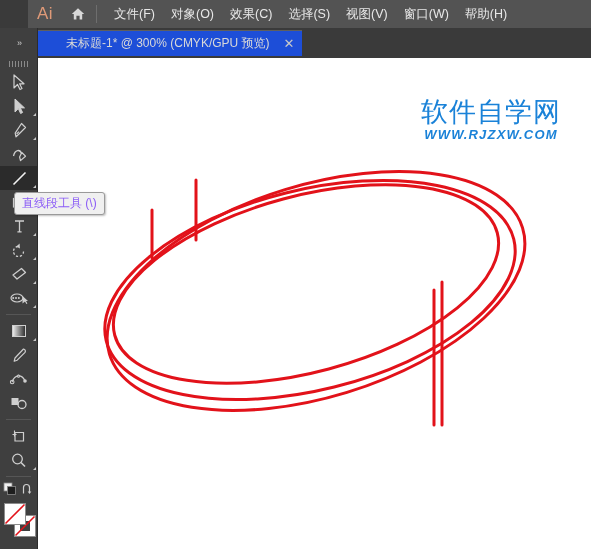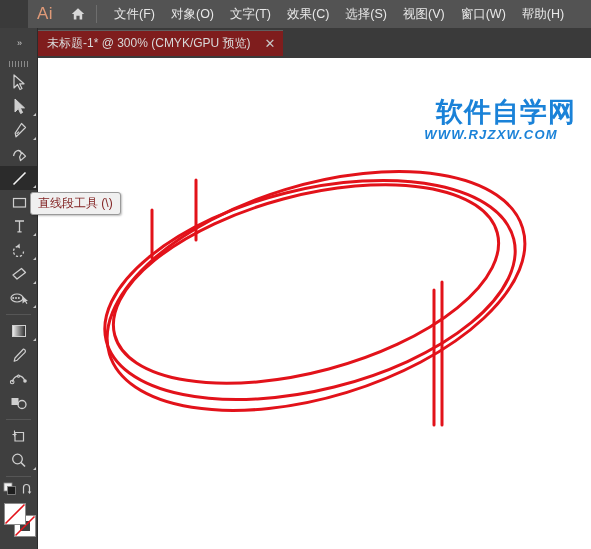--- a/index.html
+++ b/index.html
@@ -48,23 +48,23 @@
 
   
   .tabbar {
     position: absolute; left: 0; top: 28px;
     width: 591px; height: 30px;
     background: #3a3a3a;
   }
   .doc-tab {
     position: absolute; left: 38px; top: 2px;
     height: 26px;
-    background: #7f1d1d;
+    background: #1d4ed8;
     display: flex; align-items: center;
-    padding: 0 8px 0 9px;
+    padding: 0 8px 0 28px;
     border-top: 1px solid #5f5f5f;
   }
   .doc-tab-title {
     color: #d8d8d8; font-size: 12px; white-space: nowrap;
   }
   .doc-tab-close {
     color: #c8c8c8; font-size: 13px; margin-left: 14px;
     line-height: 1; cursor: pointer;
   }
 
@@ -132,39 +132,38 @@
   }
   .artwork { position: absolute; left: 0; top: 0; width: 553px; height: 491px; }
 
   
   .watermark {
     position: absolute; left: 368px; top: 40px;
     width: 170px; text-align: center;
     pointer-events: none;
   }
   .wm-cn {
-    color: #1a82d8; font-size: 27px; font-weight: bold;
+    color: #1a82d8; font-size: 27px; font-weight: normal;
     letter-spacing: 1px; line-height: 1.05;
     text-shadow: 1px 1px 0 #ffffff;
-    text-align: right;
   }
   .wm-en {
     color: #1a82d8; font-size: 13px; font-weight: bold;
     letter-spacing: 1.2px; margin-top: 1px; font-style: italic;
   }
 
   
   .tooltip {
-    position: absolute; left: 30px; top: 192px;
+    position: absolute; left: 14px; top: 192px;
     background: #f0f0f0;
     border: 1px solid #9a9a9a;
     border-radius: 3px;
     padding: 2px 7px;
     font-size: 12px;
-    color: #7f1d1d;
+    color: #8b5cf6;
     white-space: nowrap;
     box-shadow: 1px 1px 2px rgba(0,0,0,0.25);
     z-index: 50;
   }
 </style>
 </head>
 <body>
 
 <div class="app">
 
@@ -172,21 +171,20 @@
     <div class="ai-logo">Ai</div>
     <div class="home-btn">
       <svg width="16" height="16" viewBox="0 0 16 16" aria-hidden="true">
         <path d="M8 2.2 L14.2 8 L12.2 8 L12.2 13.6 L9.6 13.6 L9.6 9.8 L6.4 9.8 L6.4 13.6 L3.8 13.6 L3.8 8 L1.8 8 Z" fill="#d8d8d8"></path>
       </svg>
     </div>
     <div class="menu-sep"></div>
     <div class="menu-items">
       <div class="menu-item">文件(F)</div>
       <div class="menu-item">对象(O)</div>
-      <div class="menu-item">文字(T)</div>
       <div class="menu-item">效果(C)</div>
       <div class="menu-item">选择(S)</div>
       <div class="menu-item">视图(V)</div>
       <div class="menu-item">窗口(W)</div>
       <div class="menu-item">帮助(H)</div>
     </div>
   </div>
 
   <div class="tabbar">
     <div class="doc-tab">

